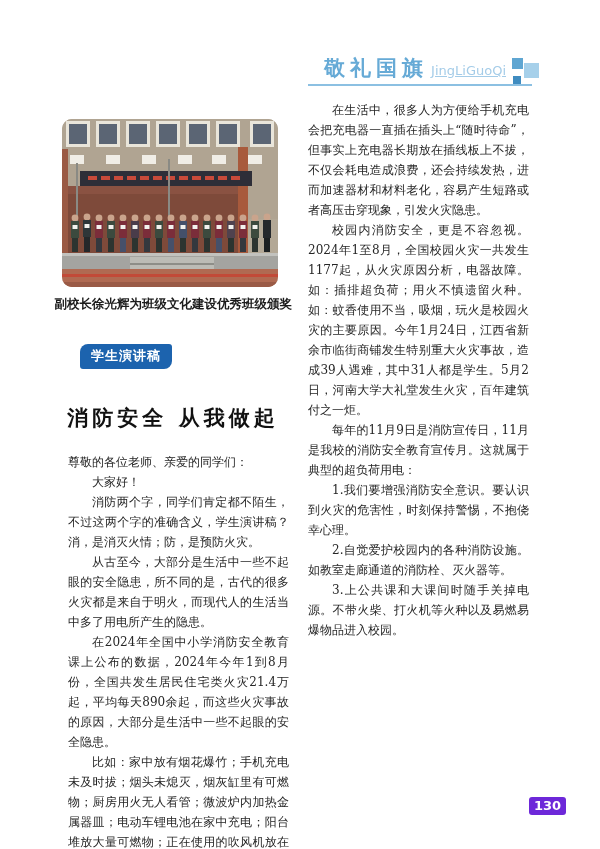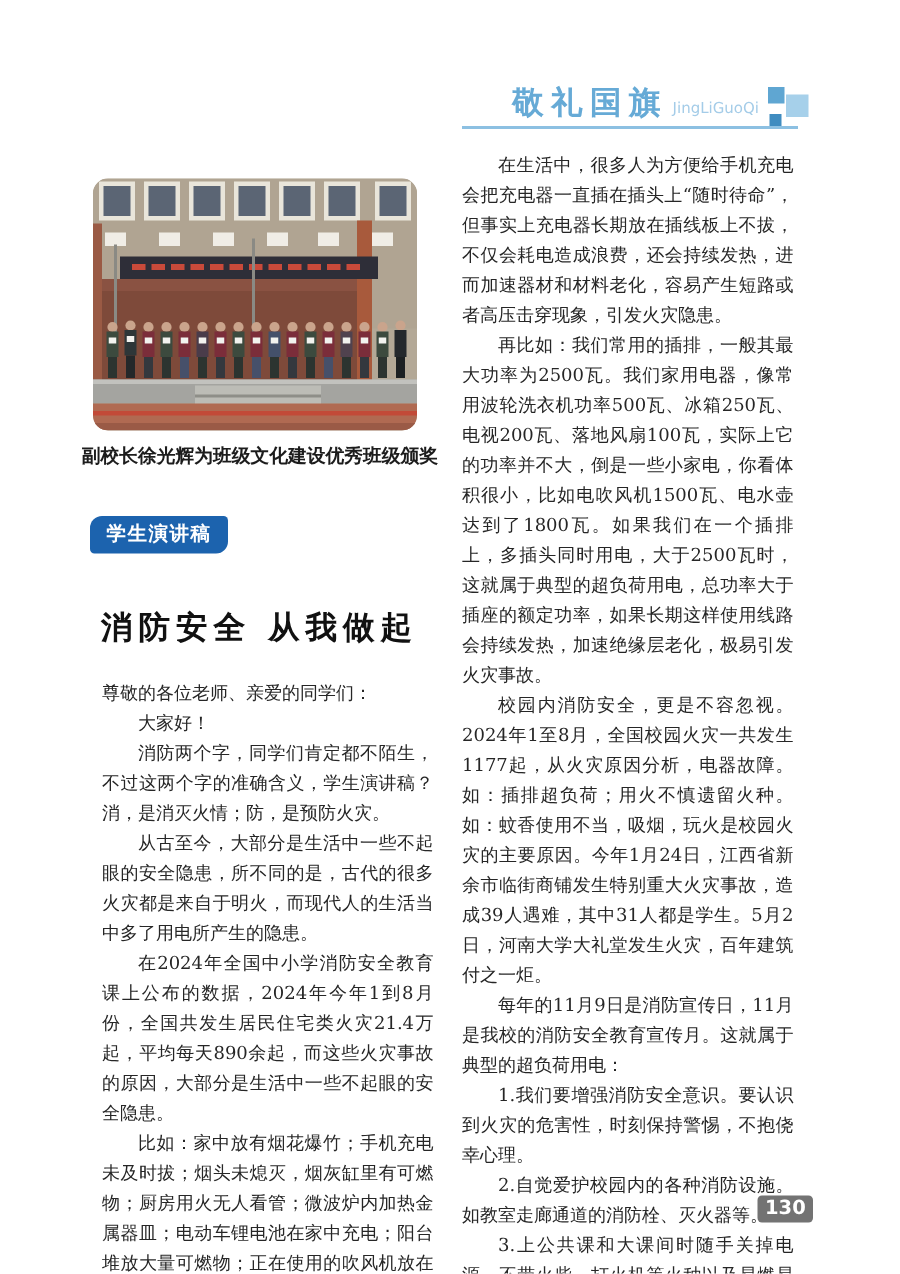--- a/index.html
+++ b/index.html
@@ -28,22 +28,23 @@
   }
   .header-title {
     font-family: "DejaVu Sans", sans-serif;
     font-weight: bold;
     font-size: 21px;
     letter-spacing: 5px;
     color: #66aad6;
   }
   .header-subtitle {
     font-family: "DejaVu Sans", sans-serif;
-    font-size: 10px;
+    font-size: 13px;
     color: #a4cce8;
+    text-decoration: underline;
   }
   .pixel-deco {
     position: absolute;
     right: -10px; top: 0px;
     width: 30px; height: 32px;
   }
   .pixel-deco .px { position: absolute; }
   .px1 { left: 0;  top: 2px;  width: 11px; height: 11px; background: #5fa6d2; }
   .px2 { left: 12px; top: 7px; width: 15px; height: 15px; background: #a6d0ea; }
   .px3 { left: 1px; top: 20px; width: 8px;  height: 8px;  background: #3f8cc0; }
@@ -66,21 +67,21 @@
     text-align: right;
     font-family: "DejaVu Sans", sans-serif;
     font-weight: bold;
     font-size: 12.5px;
     color: #1c1c1c;
   }
 
   
   .badge {
     position: absolute;
-    left: 60px; top: 344px;
+    left: 80px; top: 344px;
     background: #1c63ae;
     color: #ffffff;
     font-family: "DejaVu Sans", sans-serif;
     font-weight: bold;
     font-size: 13px;
     padding: 3px 11px 4px 11px;
     border-radius: 8px 3px 8px 3px;
     letter-spacing: 1px;
   }
 
@@ -107,22 +108,22 @@
     color: #262626;
   }
   .col-left  { left: 68px;  top: 452px; height: 360px; }
   .col-right { left: 308px; top: 100px; height: 700px; }
   .col p { text-indent: 2em; }
   .col p.no-indent { text-indent: 0; }
 
   
   .page-num {
     position: absolute;
-    left: 505px; top: 797px;
-    background: #737373;
+    left: 529px; top: 797px;
+    background: #6d28d9;
     color: #ffffff;
     font-family: "DejaVu Sans", sans-serif;
     font-weight: bold;
     font-size: 13px;
     padding: 1px 5px 2px 5px;
     border-radius: 3px;
   }
 </style>
 </head>
 <body>
@@ -322,21 +323,20 @@
     <p class="para">大家好！</p>
     <p class="para">消防两个字，同学们肯定都不陌生，不过这两个字的准确含义，学生演讲稿？消，是消灭火情；防，是预防火灾。</p>
     <p class="para">从古至今，大部分是生活中一些不起眼的安全隐患，所不同的是，古代的很多火灾都是来自于明火，而现代人的生活当中多了用电所产生的隐患。</p>
     <p class="para">在2024年全国中小学消防安全教育课上公布的数据，2024年今年1到8月份，全国共发生居民住宅类火灾21.4万起，平均每天890余起，而这些火灾事故的原因，大部分是生活中一些不起眼的安全隐患。</p>
     <p class="para">比如：家中放有烟花爆竹；手机充电未及时拔；烟头未熄灭，烟灰缸里有可燃物；厨房用火无人看管；微波炉内加热金属器皿；电动车锂电池在家中充电；阳台堆放大量可燃物；正在使用的吹风机放在床上；点燃的蚊香放在纸质托架上；插排超负荷用电等等，都有极大可能引发火灾。</p>
   </div>
 
 <div class="col col-right">
 
 <p class="para">在生活中，很多人为方便给手机充电会把充电器一直插在插头上“随时待命”，但事实上充电器长期放在插线板上不拔，不仅会耗电造成浪费，还会持续发热，进而加速器材和材料老化，容易产生短路或者高压击穿现象，引发火灾隐患。</p>
-    <p class="para">再比如：我们常用的插排，一般其最大功率为2500瓦。我们家用电器，像常用波轮洗衣机功率500瓦、冰箱250瓦、电视200瓦、落地风扇100瓦，实际上它的功率并不大，倒是一些小家电，你看体积很小，比如电吹风机1500瓦、电水壶达到了1800瓦。如果我们在一个插排上，多插头同时用电，大于2500瓦时，这就属于典型的超负荷用电，总功率大于插座的额定功率，如果长期这样使用线路会持续发热，加速绝缘层老化，极易引发火灾事故。</p>
     <p class="para">校园内消防安全，更是不容忽视。2024年1至8月，全国校园火灾一共发生1177起，从火灾原因分析，电器故障。如：插排超负荷；用火不慎遗留火种。如：蚊香使用不当，吸烟，玩火是校园火灾的主要原因。今年1月24日，江西省新余市临街商铺发生特别重大火灾事故，造成39人遇难，其中31人都是学生。5月2日，河南大学大礼堂发生火灾，百年建筑付之一炬。</p>
     <p class="para">每年的11月9日是消防宣传日，11月是我校的消防安全教育宣传月。这就属于典型的超负荷用电：</p>
     <p class="para">1.我们要增强消防安全意识。要认识到火灾的危害性，时刻保持警惕，不抱侥幸心理。</p>
     <p class="para">2.自觉爱护校园内的各种消防设施。如教室走廊通道的消防栓、灭火器等。</p>
     <p class="para">3.上公共课和大课间时随手关掉电源。不带火柴、打火机等火种以及易燃易爆物品进入校园。</p>
   </div>
 
 <div class="page-num">130</div>
 
 </body></html>

